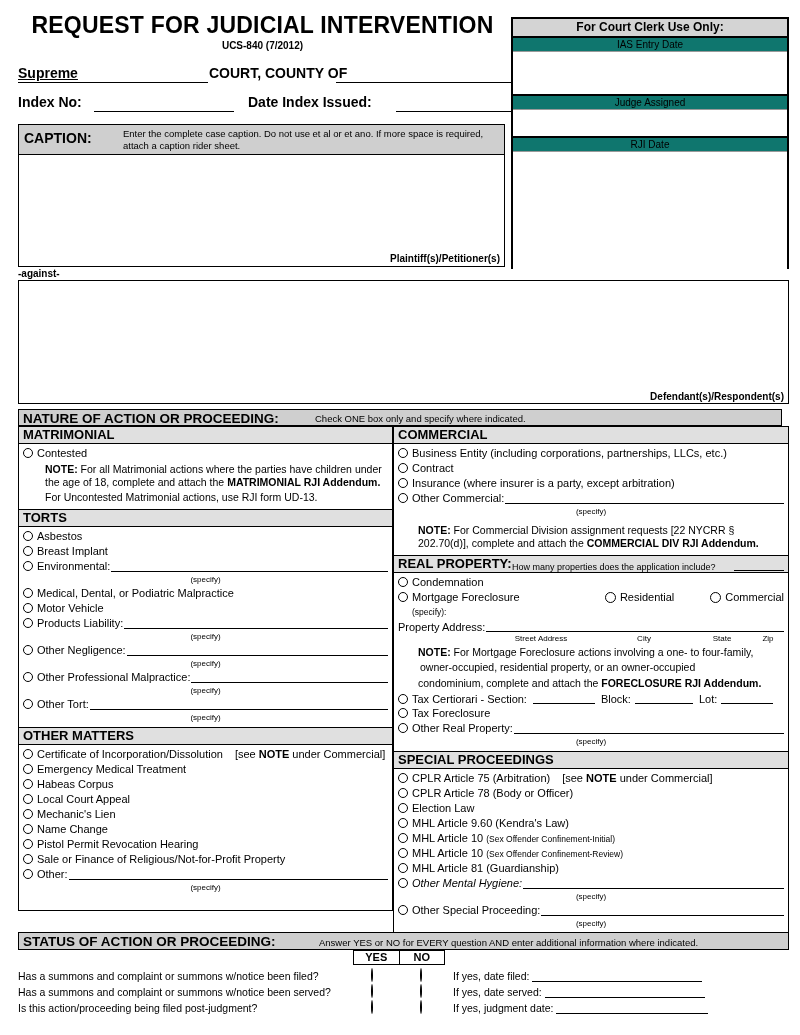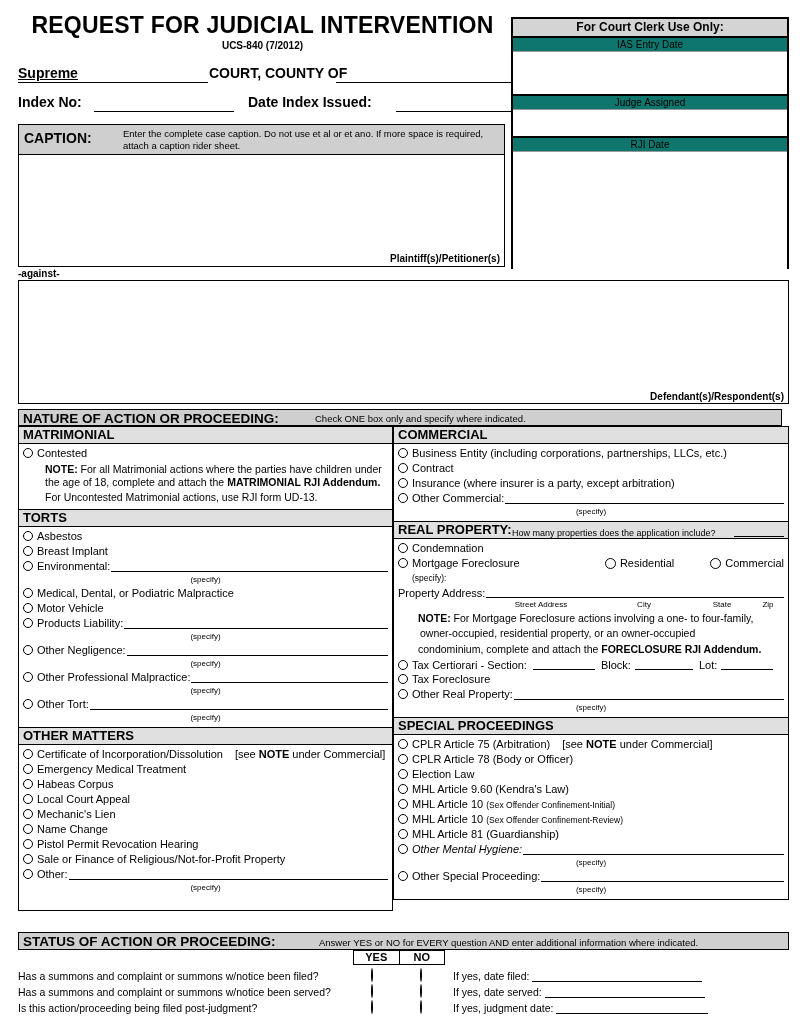--- a/index.html
+++ b/index.html
@@ -296,20 +296,23 @@
               <span class="radio"></span>
               <span class="olabel" style="white-space: nowrap;">Insurance (where insurer is a party, except arbitration)</span>
             </div>
             <div class="opt">
               <span class="radio"></span>
               <span class="olabel" style="white-space: nowrap;">Other Commercial:</span>
               <span class="fill"></span>
             </div>
             <div class="spec">(specify)</div>
           </div>
+        <div class="note" style="margin-left:20px;margin-top:8px">
+          <b>NOTE:</b><span>  For Commercial Division assignment requests [22 NYCRR § 202.70(d)], complete and attach the </span><b>COMMERCIAL DIV RJI Addendum.</b>
+        </div>
       </div>
     </div>
 
     <div class="sect">
       <div class="sechead">
         <span>REAL PROPERTY:</span>
         <span class="sub" style="left:118px">How many properties does the application include?</span>
         <span class="shortline" style="position:absolute;left:340px;top:3px;width:50px"></span>
       </div>
       <div class="secbody">

